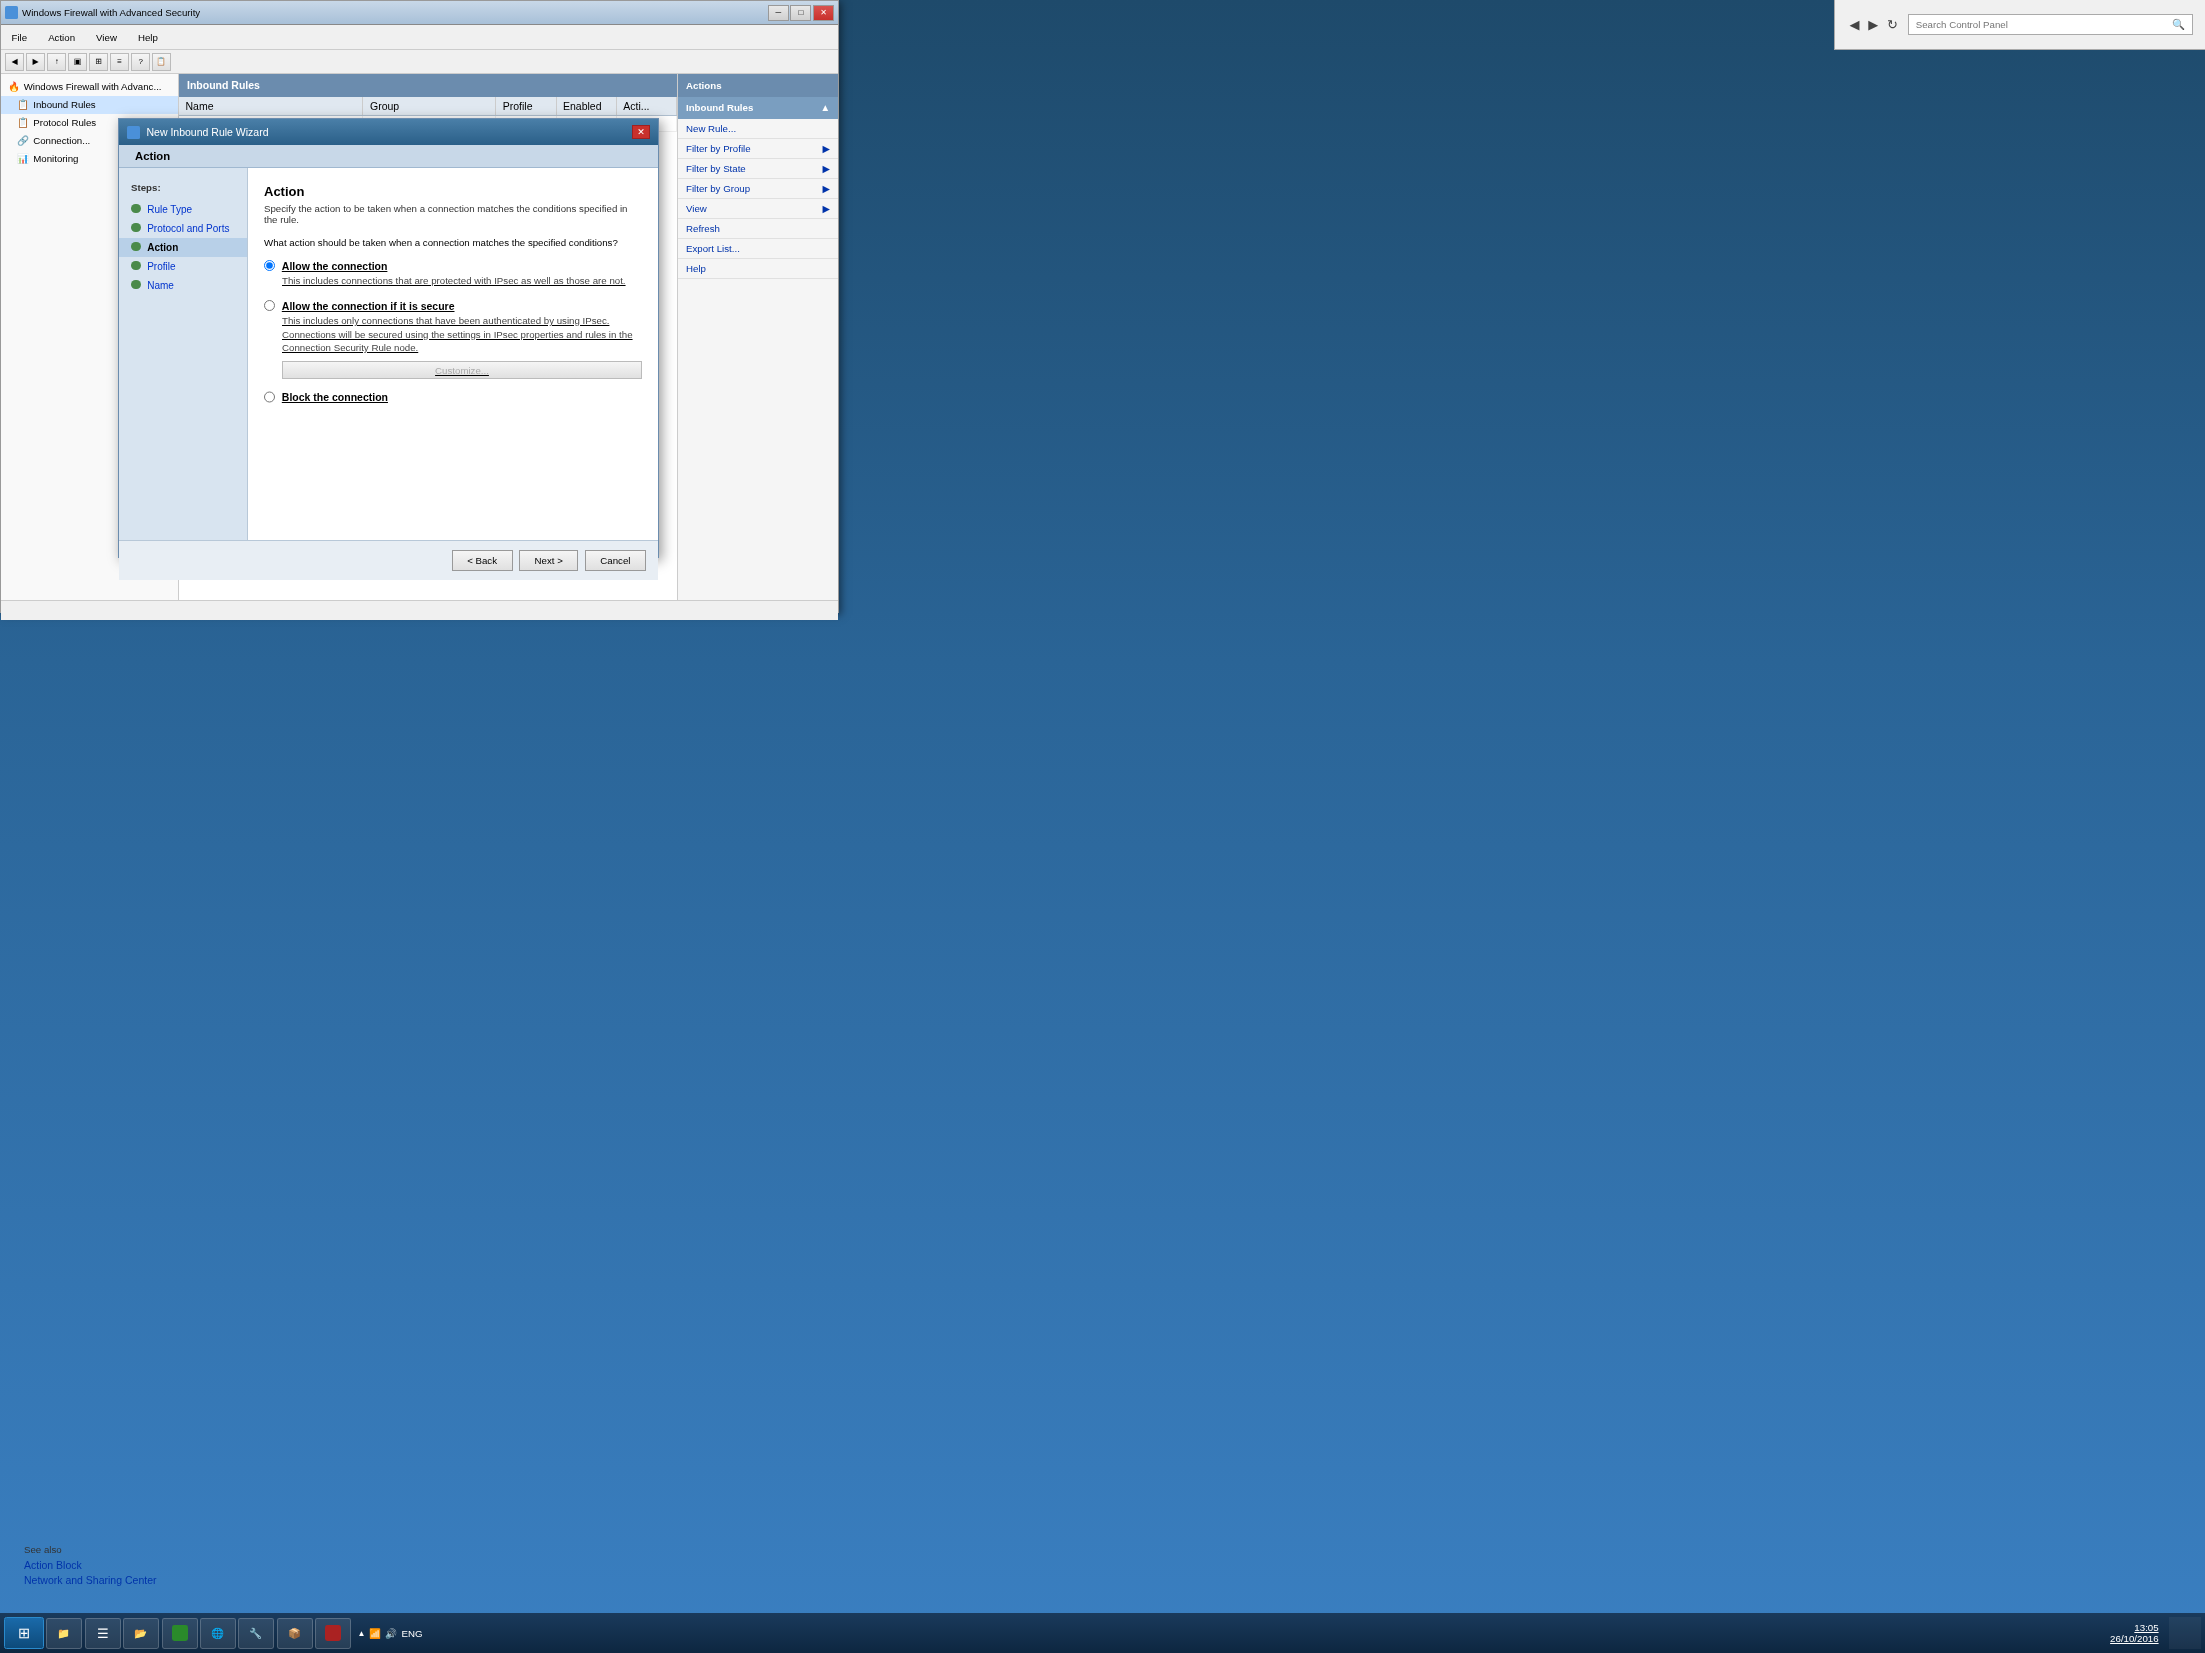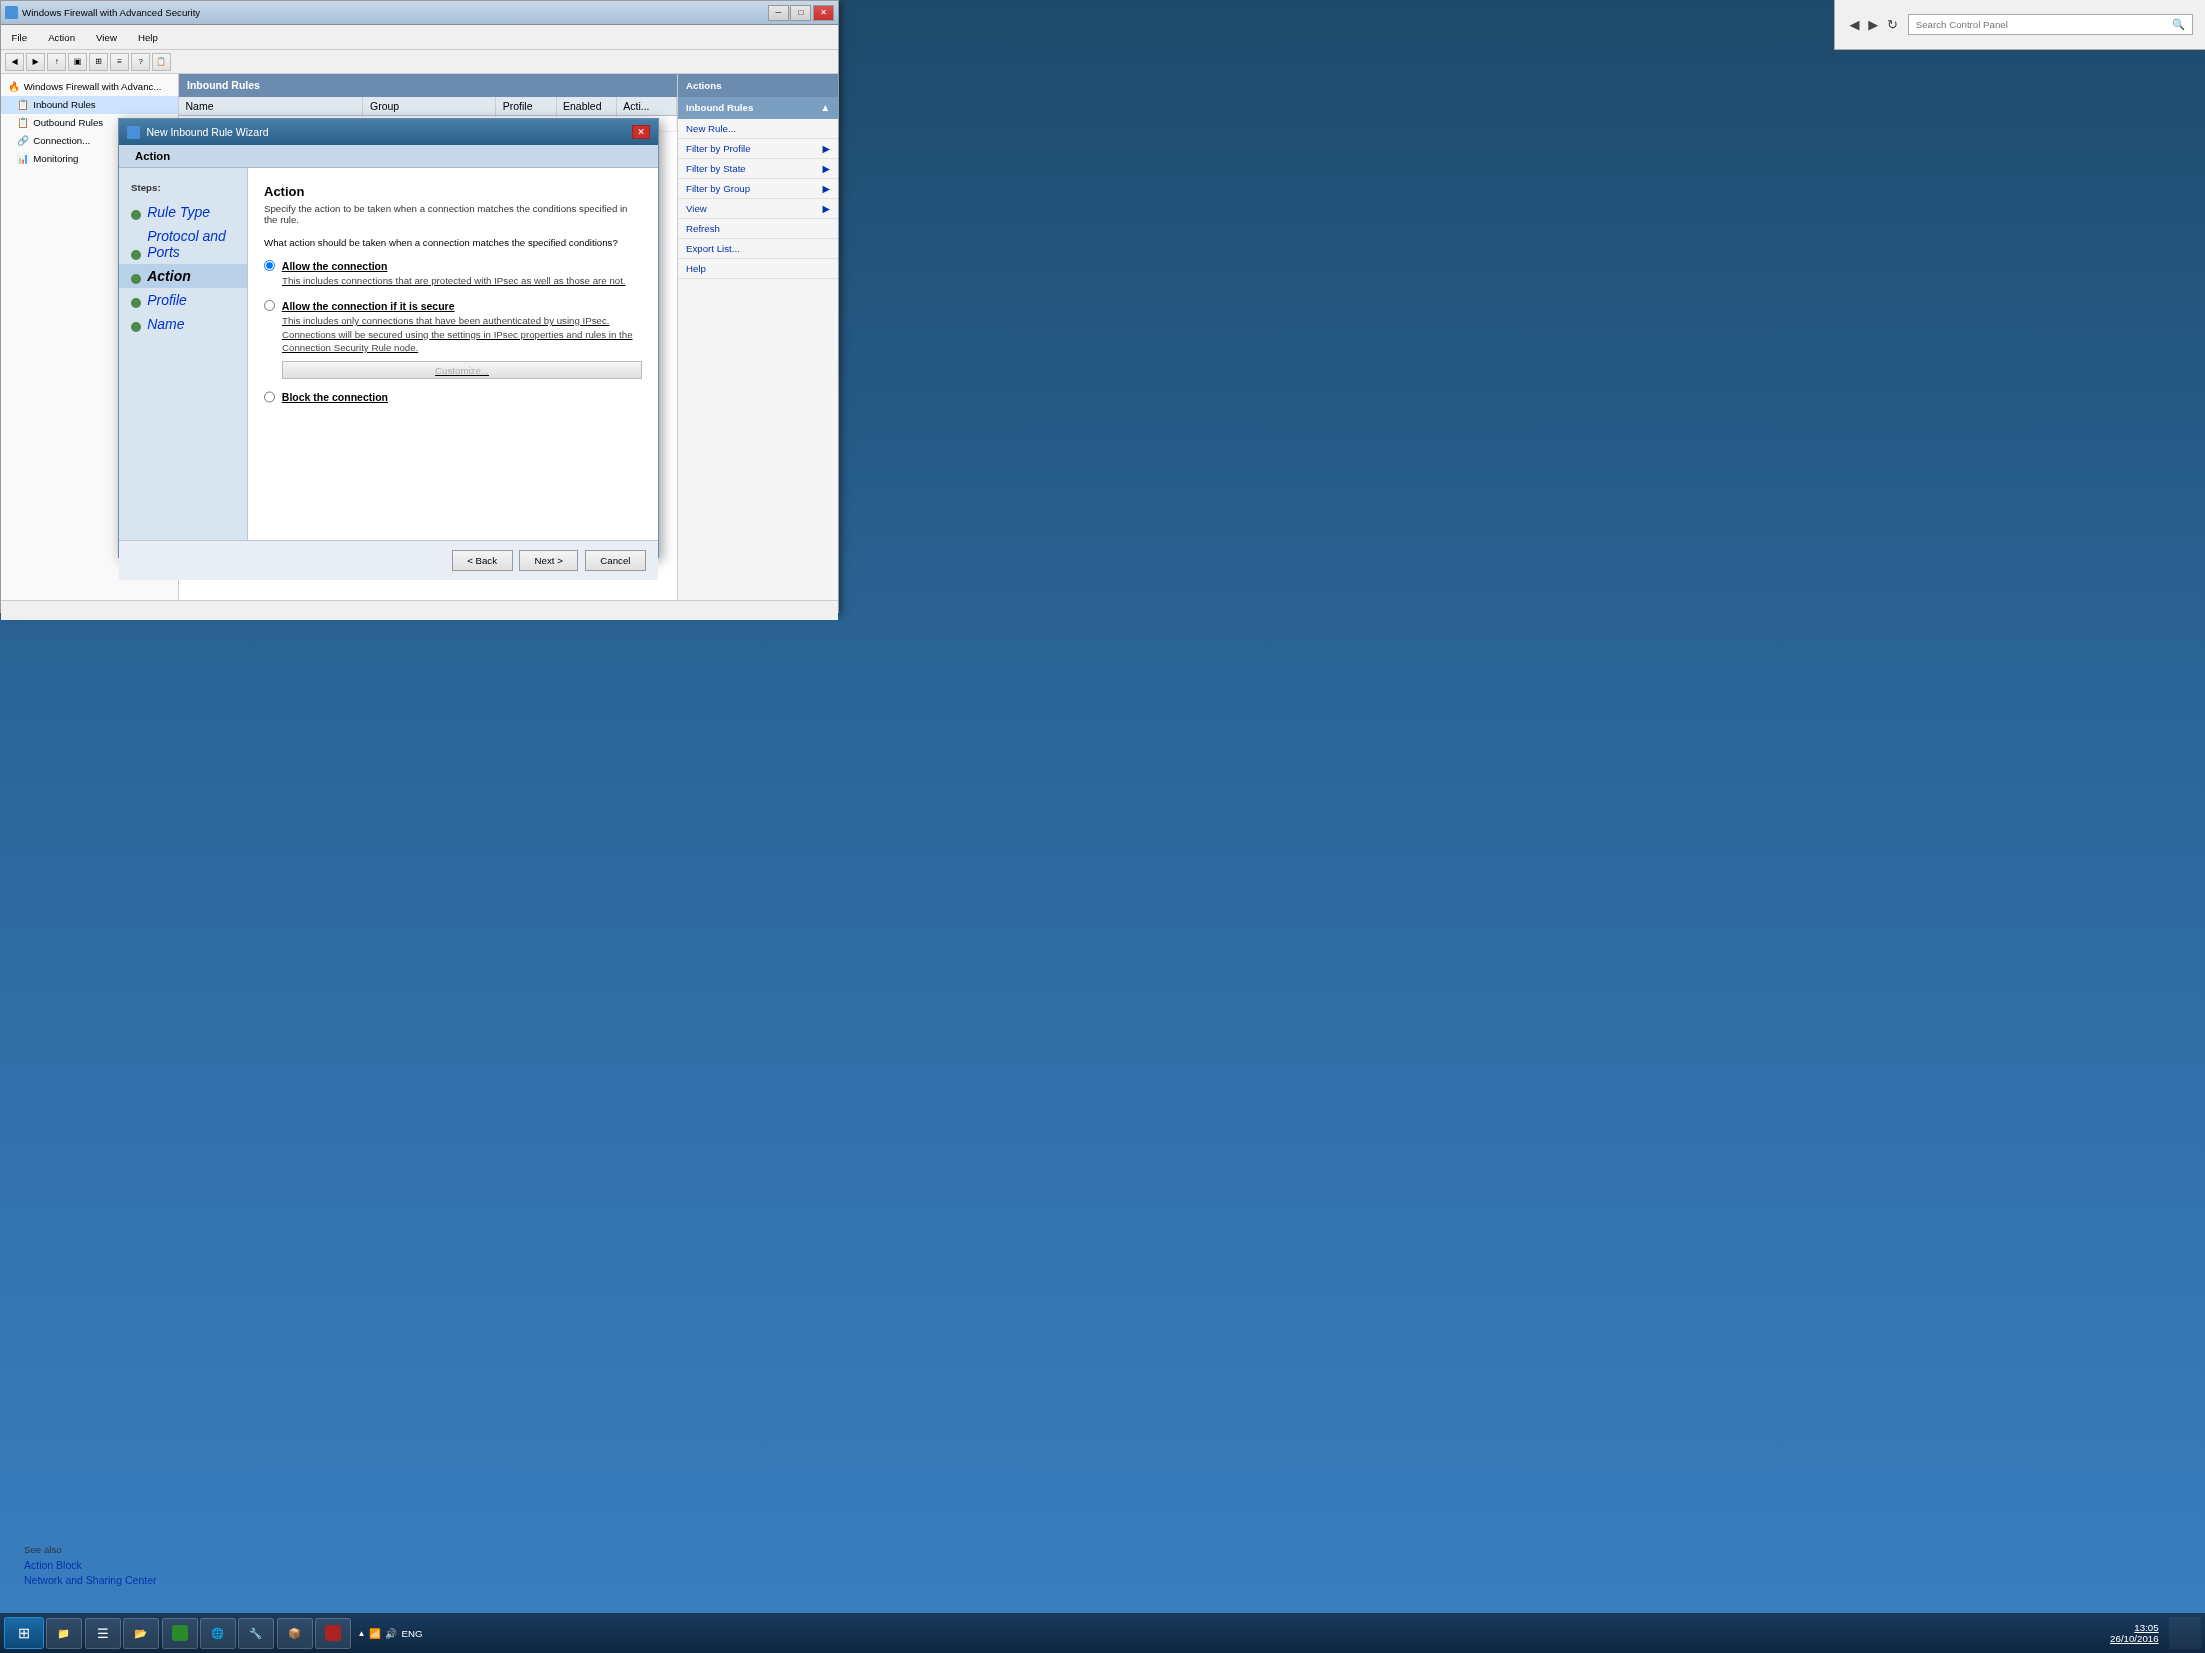--- a/index.html
+++ b/index.html
@@ -288,27 +288,26 @@
       border-right: 0.8px solid #b8c8d8;
       padding: 8px 0;
     }
     .dialog-main {
       flex: 1;
       background: white;
       padding: 16px;
     }
     .step-item {
       padding: 4px 12px;
-      font-size: 14px;
-      cursor: pointer;
-      display: flex;
-      align-items: flex-end;
+      font-size: 10px;
+      cursor: pointer;
+      display: flex;
+      align-items: flex-start;
       gap: 6.5px;
       color: #0033cc;
-      font-style: italic;
     }
     .step-item.active {
       background: #b8d0e8;
       font-weight: bold;
       color: #000;
     }
     .step-dot {
       width: 9.7px;
       height: 9.7px;
       border-radius: 50%;
@@ -552,21 +551,21 @@
         <div class="tree-item">
           <div class="tree-icon">🔥</div>
           <span>Windows Firewall with Advanc...</span>
         </div>
         <div class="tree-item tree-item-indent selected">
           <div class="tree-icon">📋</div>
           <span>Inbound Rules</span>
         </div>
         <div class="tree-item tree-item-indent">
           <div class="tree-icon">📋</div>
-          <span>Outbound Rules</span>
+          <span>Protocol Rules</span>
         </div>
         <div class="tree-item tree-item-indent">
           <div class="tree-icon">🔗</div>
           <span>Connection...</span>
         </div>
         <div class="tree-item tree-item-indent">
           <div class="tree-icon">📊</div>
           <span>Monitoring</span>
         </div>
       </div>

